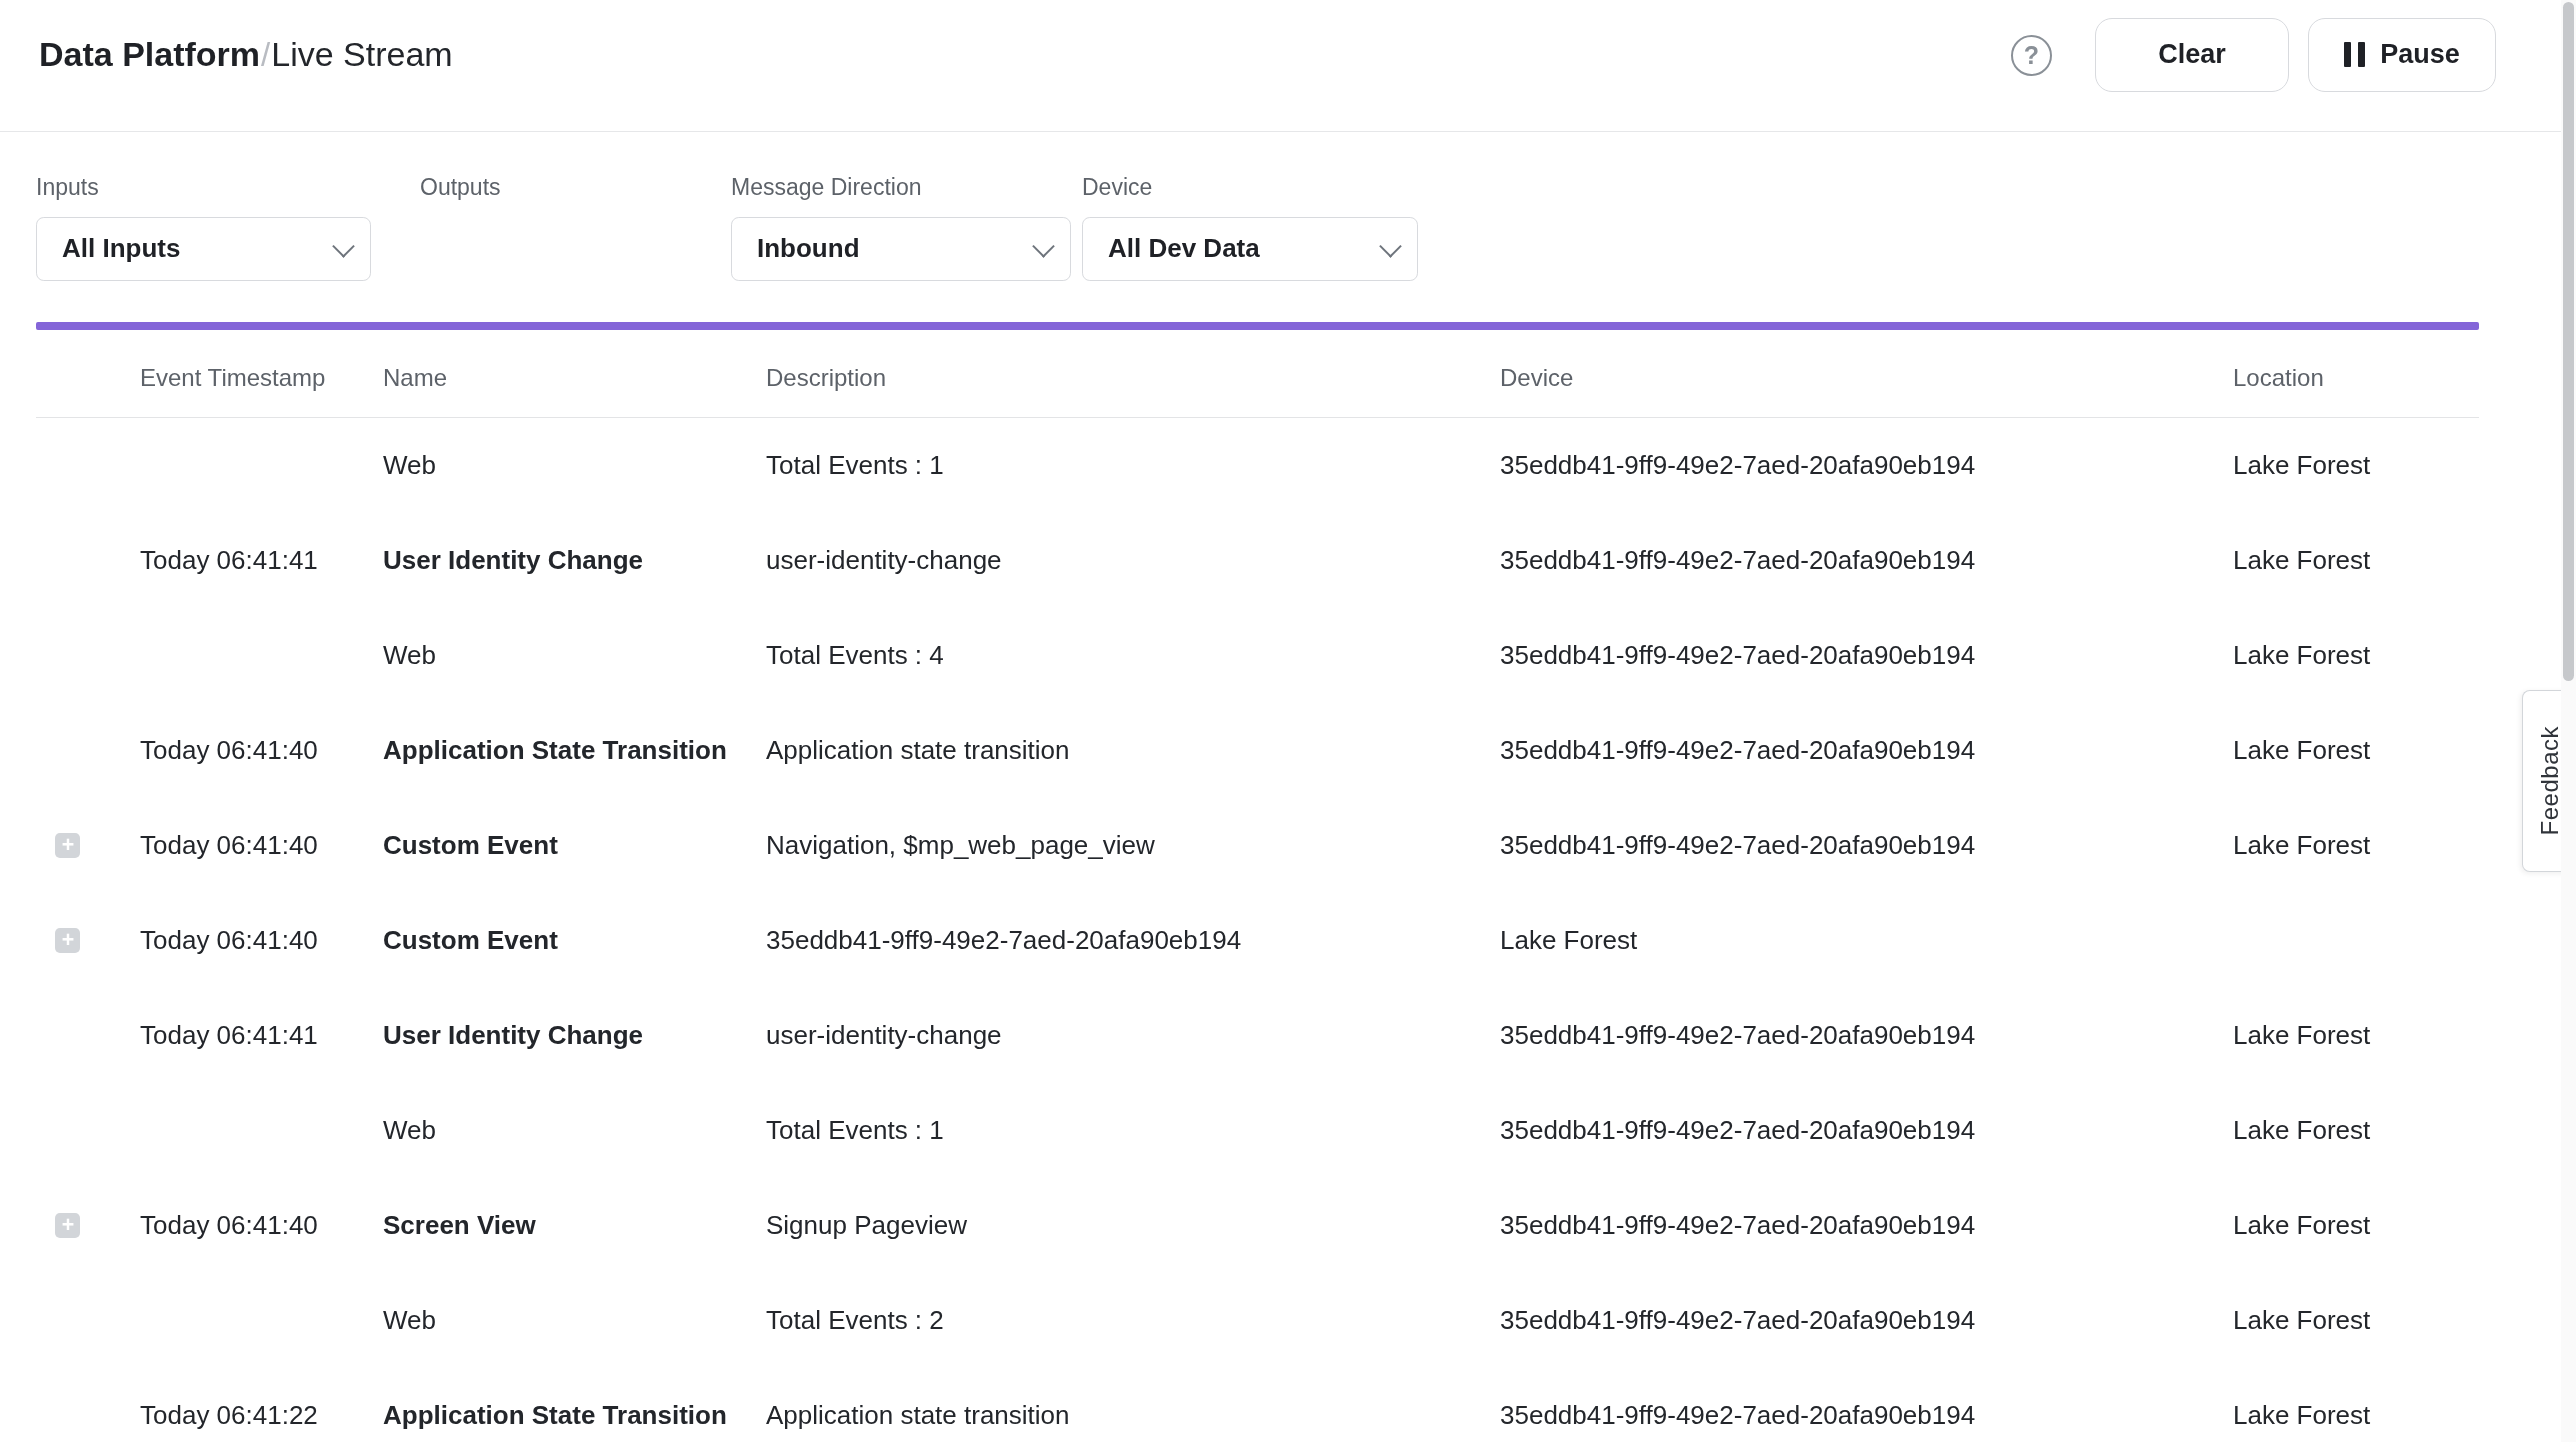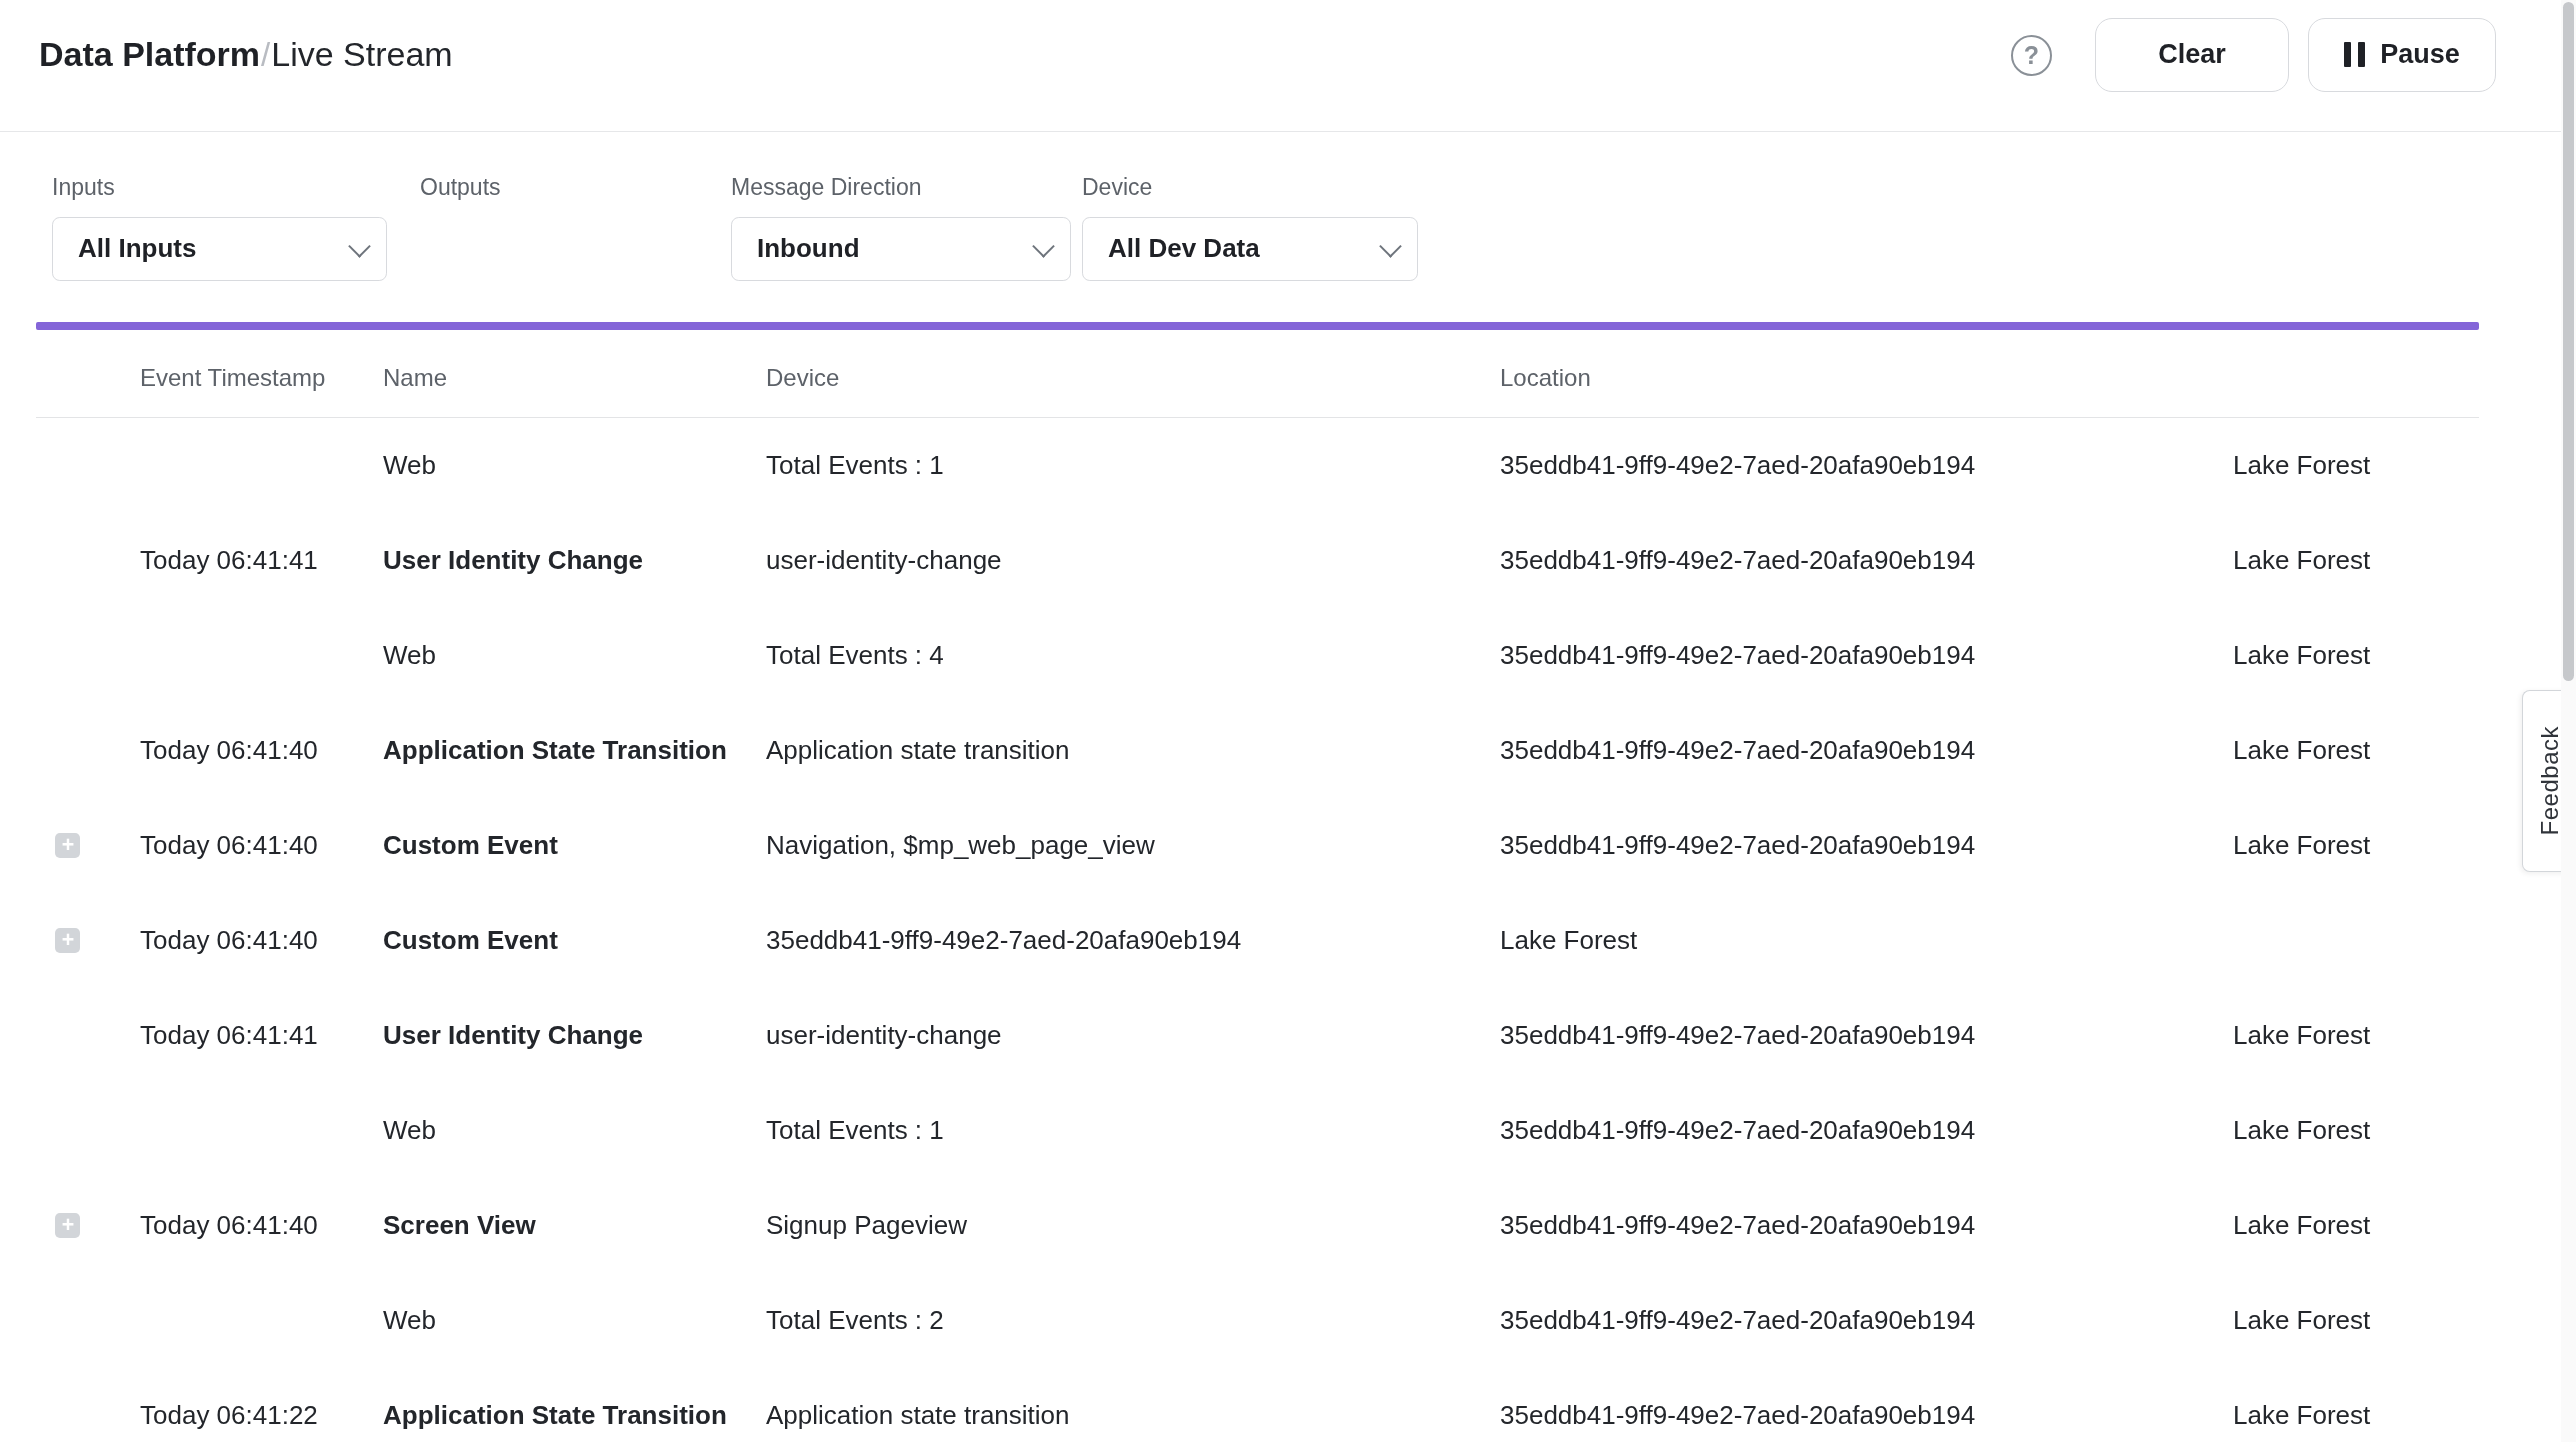--- a/index.html
+++ b/index.html
@@ -48,21 +48,21 @@
   .dropdown {
     height: 64px; border: 1px solid #d8dade; border-radius: 7.8px;
     display: flex; align-items: center; justify-content: space-between;
     padding: 0 21.4px 0 25px; cursor: pointer; background: #fff;
   }
   .dropdown .val { font-size: 26px; font-weight: 700; color: #1f2126; white-space: nowrap; }
   .chevron {
     width: 15.5px; height: 15.5px; border-right: 2.9px solid #6e747c; border-bottom: 2.9px solid #6e747c;
     transform: rotate(45deg) translateY(-3.9px); margin-left: 27px;
   }
-  .fg-0 { left: 52px;  } .fg-0 .dropdown { width: 335px; }
+  .fg-0 { left: 36px;  } .fg-0 .dropdown { width: 335px; }
   .fg-1 { left: 382px; margin-left: 38px; } .fg-1 .dropdown { width: 338px; }
   .fg-2 { left: 731px; } .fg-2 .dropdown { width: 340px; }
   .fg-3 { left: 1082px;} .fg-3 .dropdown { width: 336px; gap: 24px; }
 
   .accent-bar {
     position: absolute; left: 36px; top: 322px; width: 2443px; height: 7.8px;
     background: #8465d8; border-radius: 1.9px;
   }
 
   
@@ -156,20 +156,21 @@
   </div>
 </div>
 
 <div class="accent-bar"></div>
 
 <div class="table-wrap">
   <div class="trow thead">
     <span class="th"></span>
     <span class="th">Event Timestamp</span>
     <span class="th">Name</span>
+    <span class="th">Description</span>
     <span class="th">Device</span>
     <span class="th">Location</span>
   </div>
   <div class="tbody">
   <div class="trow">
     <span class="expand-btn">+</span>
     <span class="cell"></span>
     <span class="cell">Web</span>
     <span class="cell">Total Events : 1</span>
     <span class="cell">35eddb41-9ff9-49e2-7aed-20afa90eb194</span>

